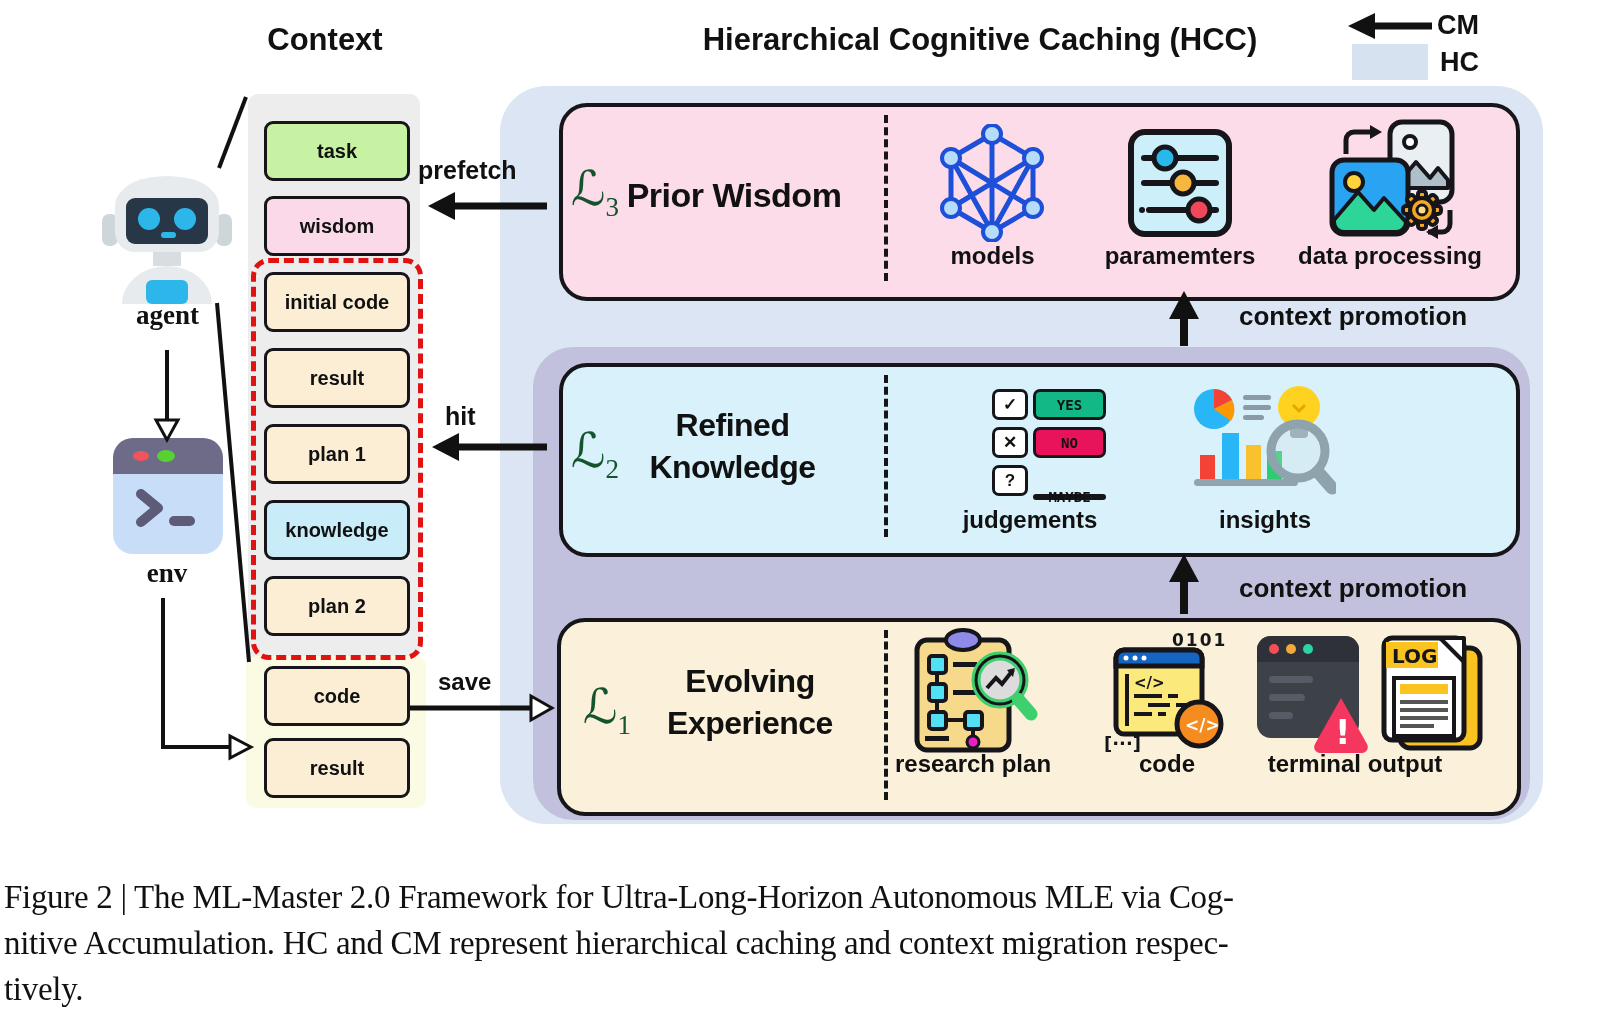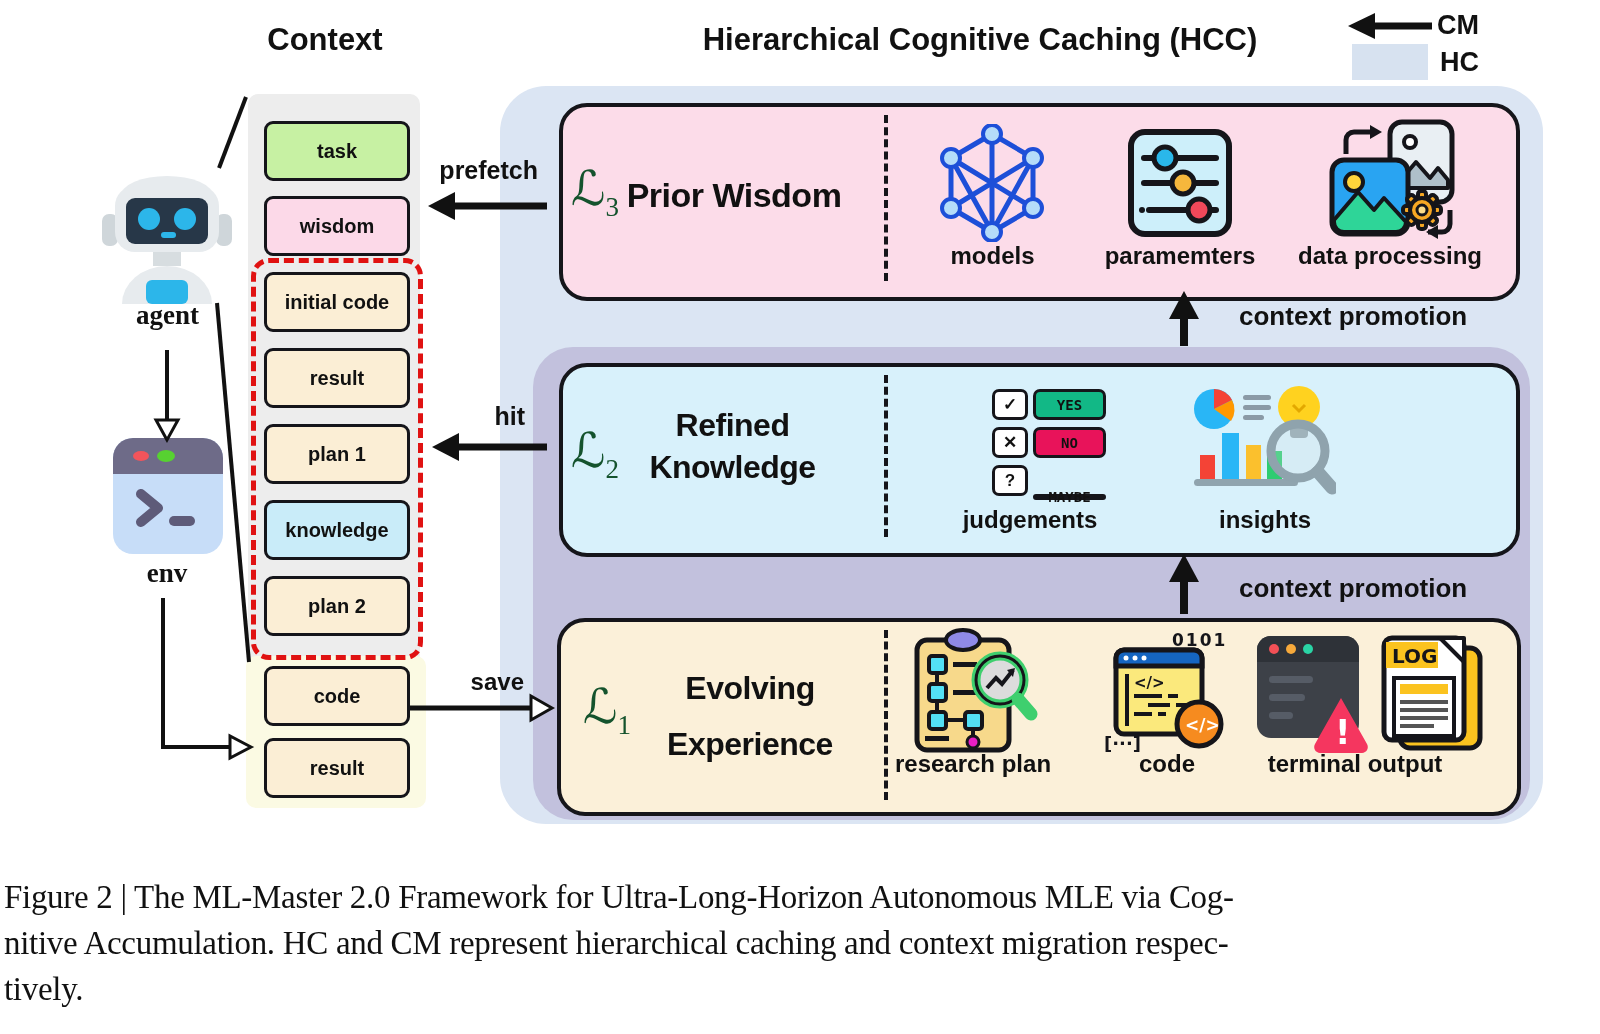--- a/index.html
+++ b/index.html
@@ -8,21 +8,21 @@
   .abs{position:absolute;}
   .hdr{font-weight:bold;font-size:31px;color:#111;text-align:center;}
   
   .ctx-panel{left:248px;top:94px;width:172px;height:570px;background:#ededed;border-radius:10px;}
   .ws-panel{left:246px;top:656px;width:180px;height:152px;background:#fbfae3;border-radius:10px;}
   .red-dash{left:251px;top:258px;width:162px;height:392px;border:5px dashed #e01212;border-radius:18px;}
   .cbox{left:264px;width:140px;height:54px;border:3px solid #15151a;border-radius:9px;
         display:flex;align-items:center;justify-content:center;
         font-weight:bold;font-size:20px;color:#111;}
   .serif-lbl{font-family:"Liberation Serif",serif;font-weight:bold;font-size:27px;color:#111;text-align:center;}
-  .arrow-lbl{font-weight:bold;font-size:25px;color:#111;text-align:right;}
+  .arrow-lbl{font-weight:bold;font-size:25px;color:#111;text-align:left;}
   
   .outer{left:500px;top:86px;width:1043px;height:738px;background:#dbe5f3;border-radius:46px;}
   .lav{left:533px;top:347px;width:997px;height:473px;background:#c2c1dd;border-radius:40px;}
   .lvl{border:4px solid #15151a;border-radius:28px;}
   .lvl3{left:559px;top:103px;width:953px;height:190px;}
   .lvl2{left:559px;top:363px;width:953px;height:186px;}
   .lvl1{left:557px;top:618px;width:956px;height:190px;}
   .divider{width:0;border-left:4px dashed #15151a;}
   .lsym{font-family:"DejaVu Sans","DejaVu Serif",serif;font-size:48px;color:#14532d;}
   .lsym sub{font-family:"Liberation Serif",serif;font-size:27px;}
@@ -65,21 +65,21 @@
   <div class="abs lvl-name" style="left:609px;top:176px;width:250px;font-size:34px;">Prior Wisdom</div>
   <div class="abs divider" style="left:884px;top:115px;height:166px;"></div>
 
   <div class="abs lvl lvl2" style="background: rgb(216, 241, 251);"></div>
   <div class="abs lsym" style="left:571px;top:422px;"><span>ℒ</span><sub>2</sub></div>
   <div class="abs lvl-name" style="left:615px;top:404px;width:235px;font-size:32px;line-height:42px;">Refined Knowledge</div>
   <div class="abs divider" style="left:884px;top:375px;height:162px;"></div>
 
   <div class="abs lvl lvl1" style="background: rgb(251, 240, 217);"></div>
   <div class="abs lsym" style="left:583px;top:678px;"><span>ℒ</span><sub>1</sub></div>
-  <div class="abs lvl-name" style="left:625px;top:660px;width:250px;font-size:32px;line-height:56px;">Evolving Experience</div>
+  <div class="abs lvl-name" style="left:625px;top:660px;width:250px;font-size:32px;line-height:42px;">Evolving Experience</div>
   <div class="abs divider" style="left:884px;top:630px;height:170px;"></div>
 
   <div class="abs promo-lbl" style="left:1214px;top:301px;">context promotion</div>
   <div class="abs promo-lbl" style="left:1214px;top:573px;">context promotion</div>
 
   <svg class="abs" style="left:938px;top:124px;" width="108" height="118" viewBox="0 0 108 118">
     <g stroke="#1d4fd8" stroke-width="5" fill="none">
       <path d="M54 10 L95 34 L95 84 L54 108 L13 84 L13 34 Z"></path>
       <path d="M13 34 L95 84 M95 34 L13 84 M54 10 L54 108 M13 34 L54 108 M95 34 L54 108"></path>
     </g>

